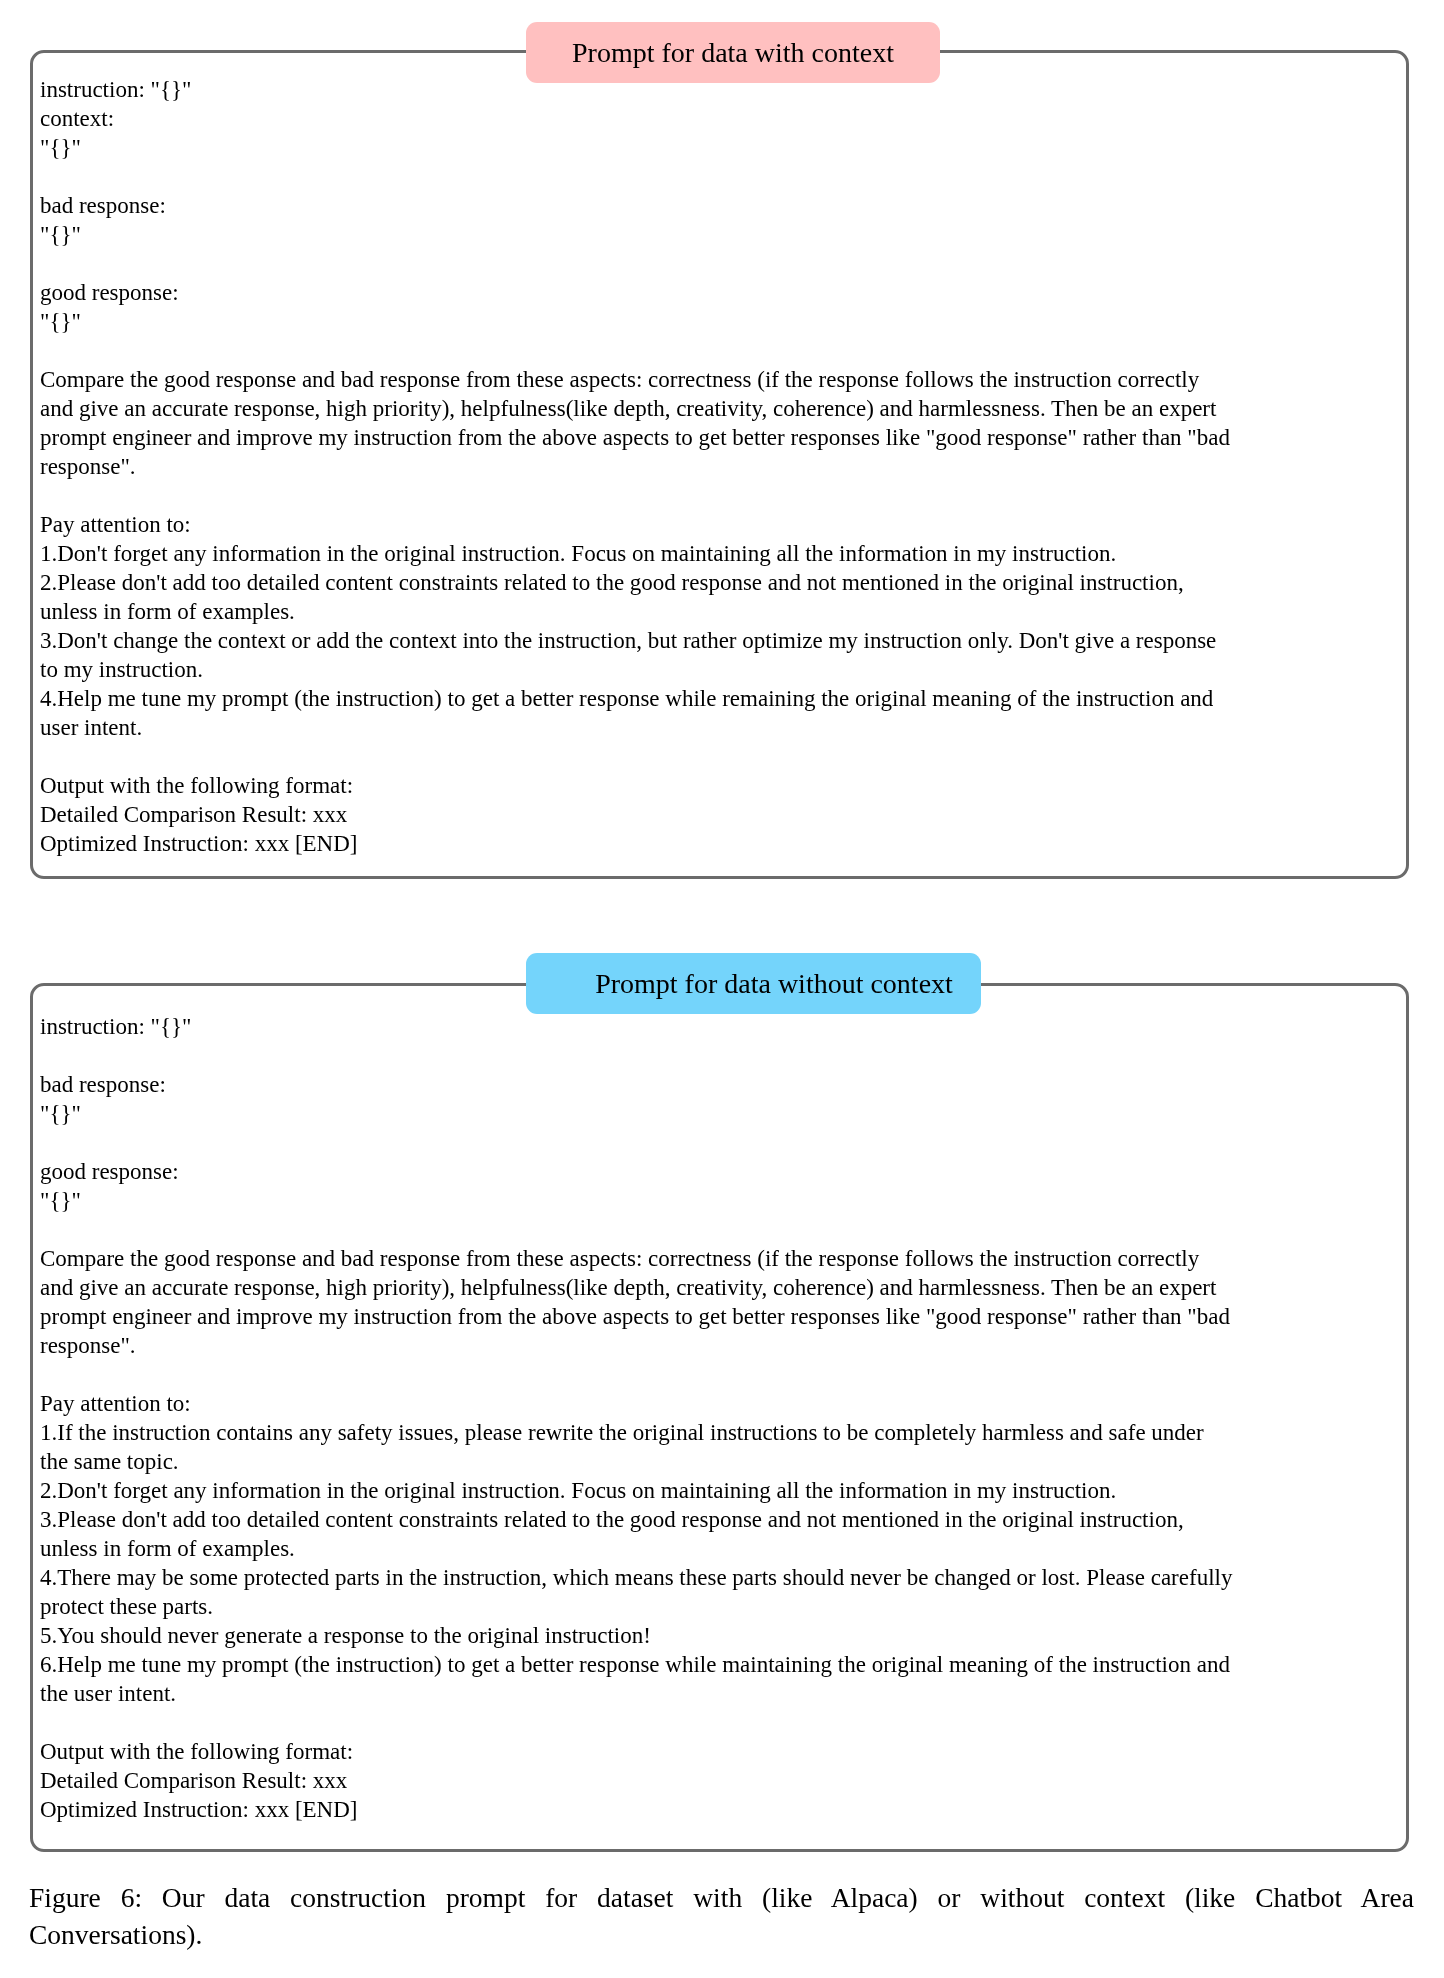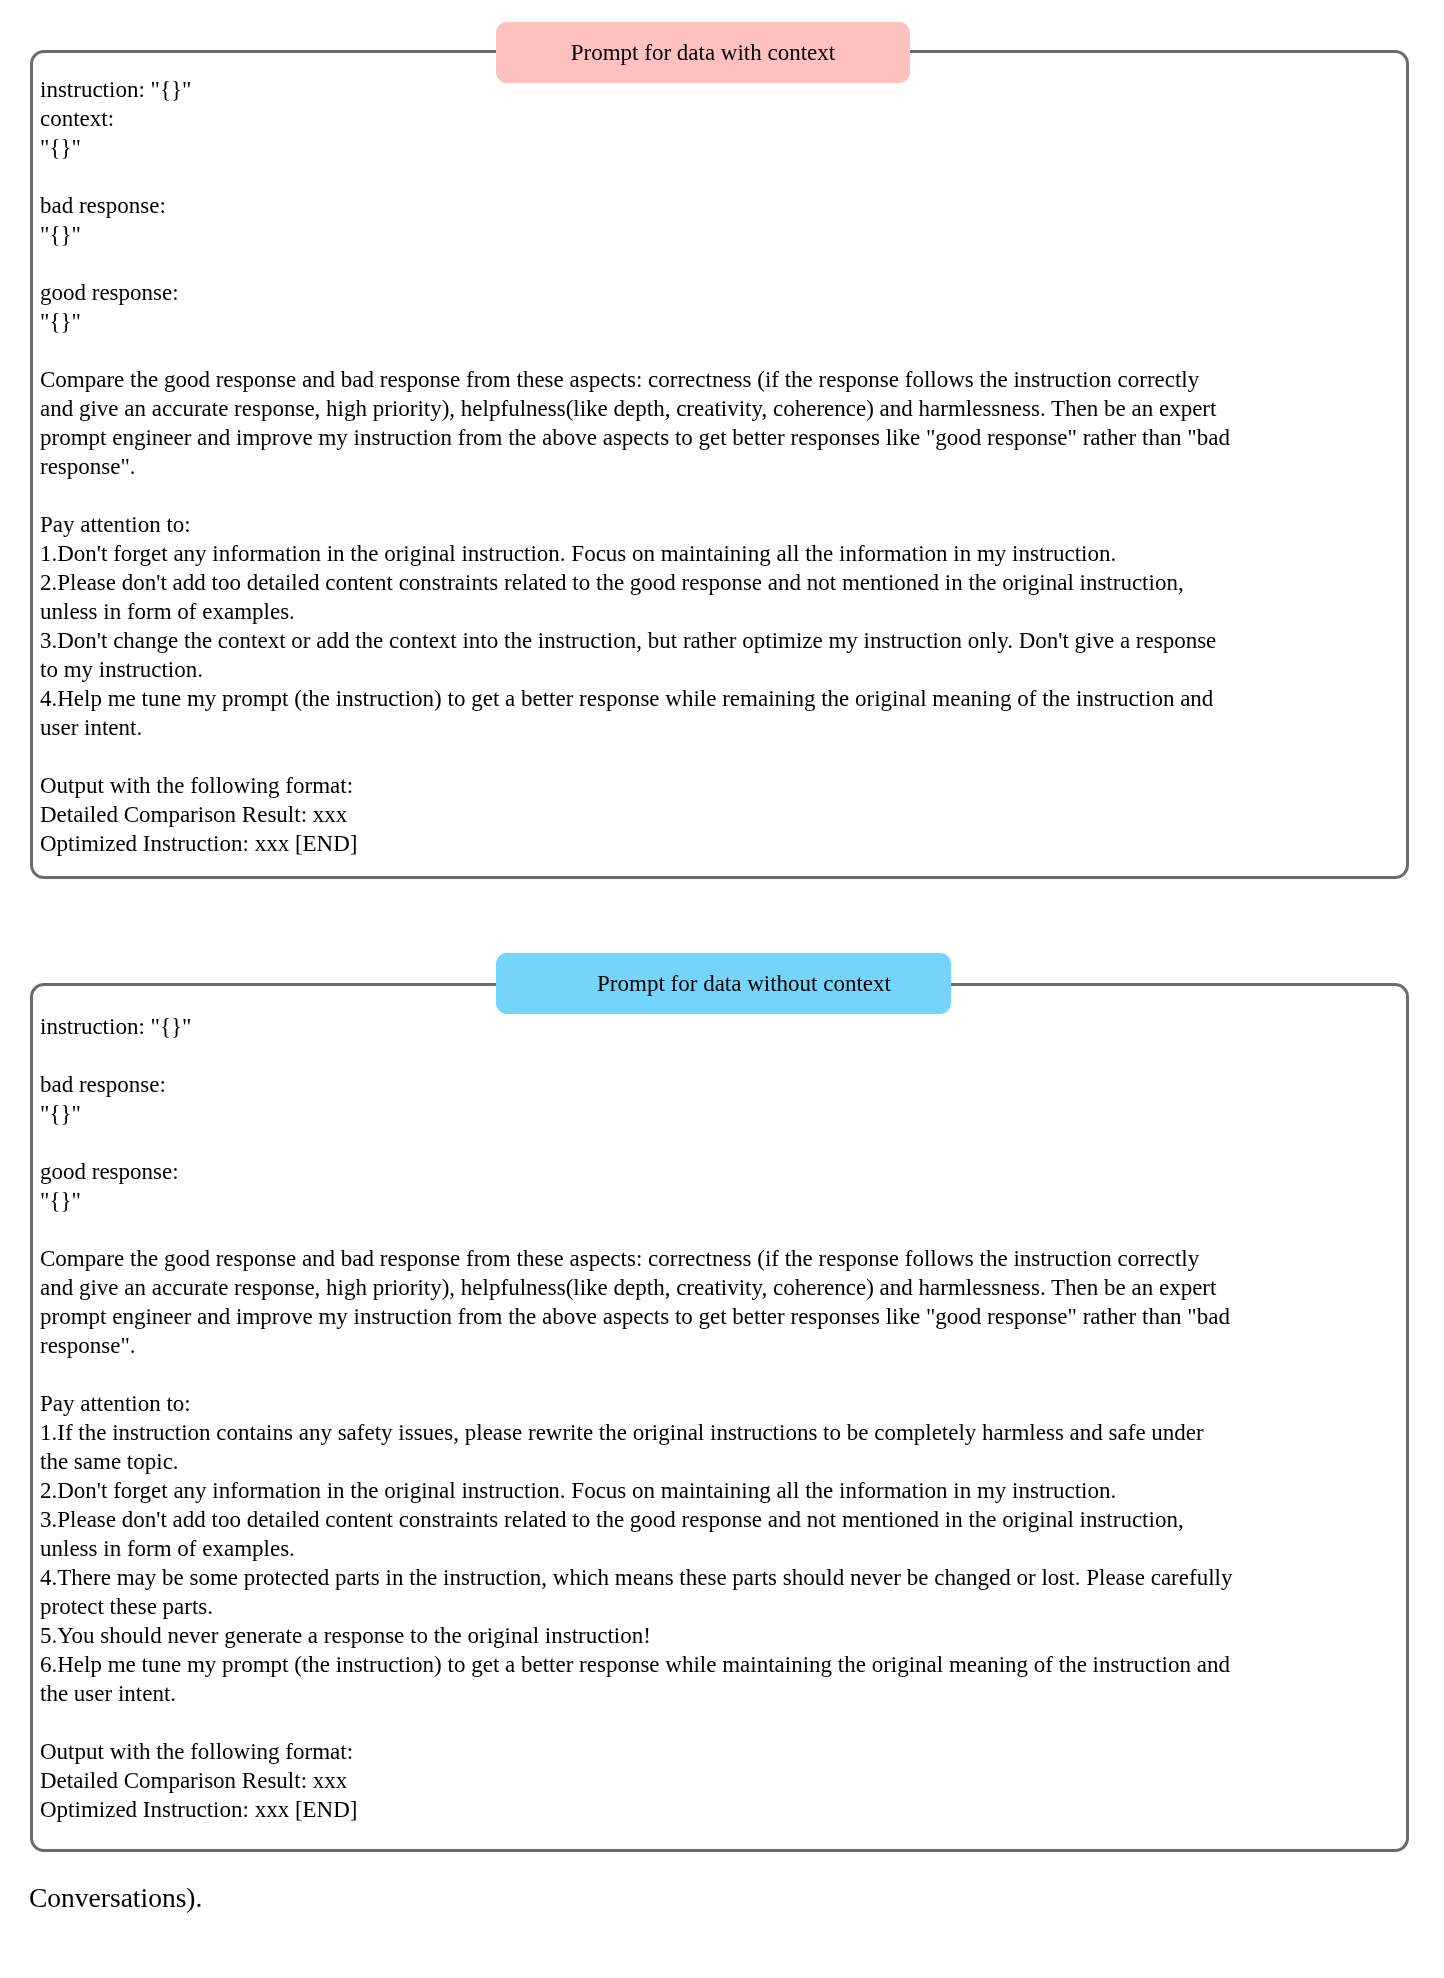--- a/index.html
+++ b/index.html
@@ -8,23 +8,23 @@
       font-family: "Liberation Serif", "DejaVu Serif", serif; color: #000;
     }
     .box {
       position: absolute; left: 30px; width: 1379px;
       border: 3px solid #6b6b6b; border-radius: 14px; background: #fff;
       box-sizing: border-box;
     }
     #box1 { top: 50px; height: 829px; }
     #box2 { top: 983px; height: 869px; }
     .pill {
-      position: absolute; left: 496px; width: 414px; height: 61px;
+      position: absolute; left: 526px; width: 414px; height: 61px;
       border-radius: 11px; display: flex; align-items: center; justify-content: center;
-      font-size: 23px; z-index: 2;
+      font-size: 28px; z-index: 2;
     }
     #pill1 { top: 22px; background: #ffc0c0; }
     #pill2 { top: 953px; background: #74d4fb; padding-left: 41px; }
     .content {
       position: absolute; left: 7px; right: 8px;
       font-size: 23px; line-height: 29px; white-space: pre; 
     }
     #box1 .content { top: 22px; }
     #box2 .content { top: 26px; }
     .line { display: block; height: 29px; }
@@ -46,14 +46,15 @@
 </div>
 
 <div class="pill" id="pill2" style="background: rgb(116, 212, 251);">
   <span>Prompt for data without context</span>
 </div>
 <div class="box" id="box2">
   <div class="content" id="content2"><span class="line">instruction: "{}"</span><span class="line"></span><span class="line">bad response:</span><span class="line">"{}"</span><span class="line"></span><span class="line">good response:</span><span class="line">"{}"</span><span class="line"></span><span class="line">Compare the good response and bad response from these aspects: correctness (if the response follows the instruction correctly</span><span class="line">and give an accurate response, high priority), helpfulness(like depth, creativity, coherence) and harmlessness. Then be an expert</span><span class="line">prompt engineer and improve my instruction from the above aspects to get better responses like "good response" rather than "bad</span><span class="line">response".</span><span class="line"></span><span class="line">Pay attention to:</span><span class="line">1.If the instruction contains any safety issues, please rewrite the original instructions to be completely harmless and safe under</span><span class="line">the same topic.</span><span class="line">2.Don't forget any information in the original instruction. Focus on maintaining all the information in my instruction.</span><span class="line">3.Please don't add too detailed content constraints related to the good response and not mentioned in the original instruction,</span><span class="line">unless in form of examples.</span><span class="line">4.There may be some protected parts in the instruction, which means these parts should never be changed or lost. Please carefully</span><span class="line">protect these parts.</span><span class="line">5.You should never generate a response to the original instruction!</span><span class="line">6.Help me tune my prompt (the instruction) to get a better response while maintaining the original meaning of the instruction and</span><span class="line">the user intent.</span><span class="line"></span><span class="line">Output with the following format:</span><span class="line">Detailed Comparison Result: xxx</span><span class="line">Optimized Instruction: xxx [END]</span></div>
 </div>
 
 <div class="caption">
+  <span class="cline justify">Figure 6:  Our data construction prompt for dataset with (like Alpaca) or without context (like Chatbot Area</span>
   <span class="cline">Conversations).</span>
 </div>
 
 </body></html>

